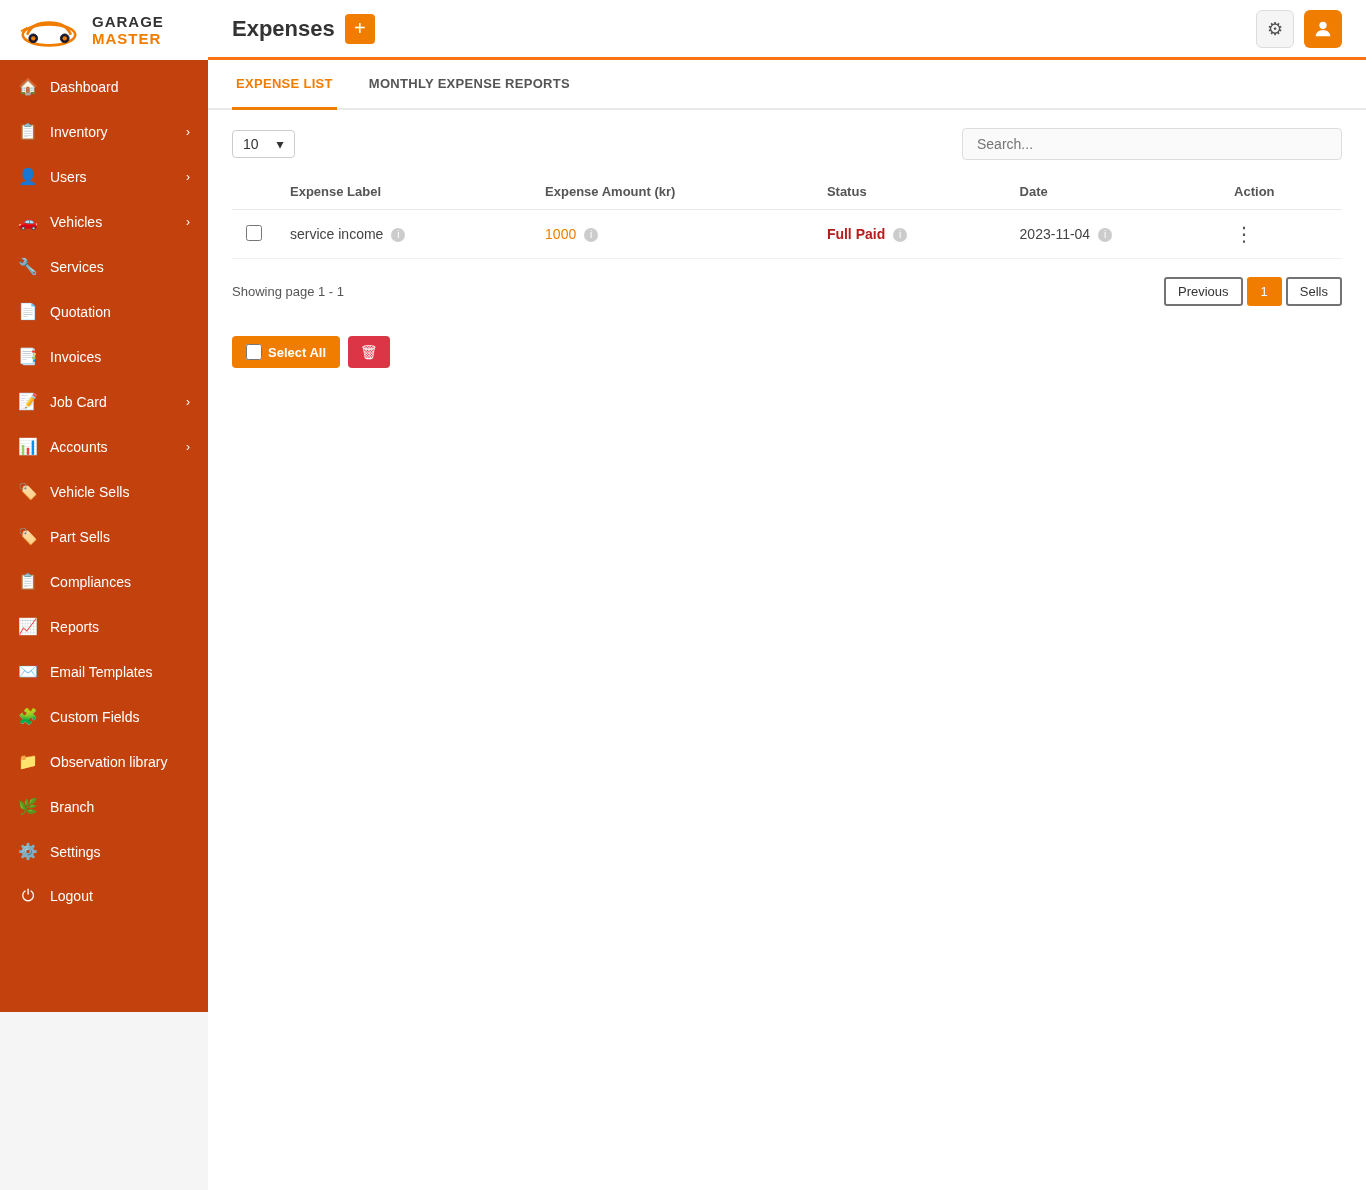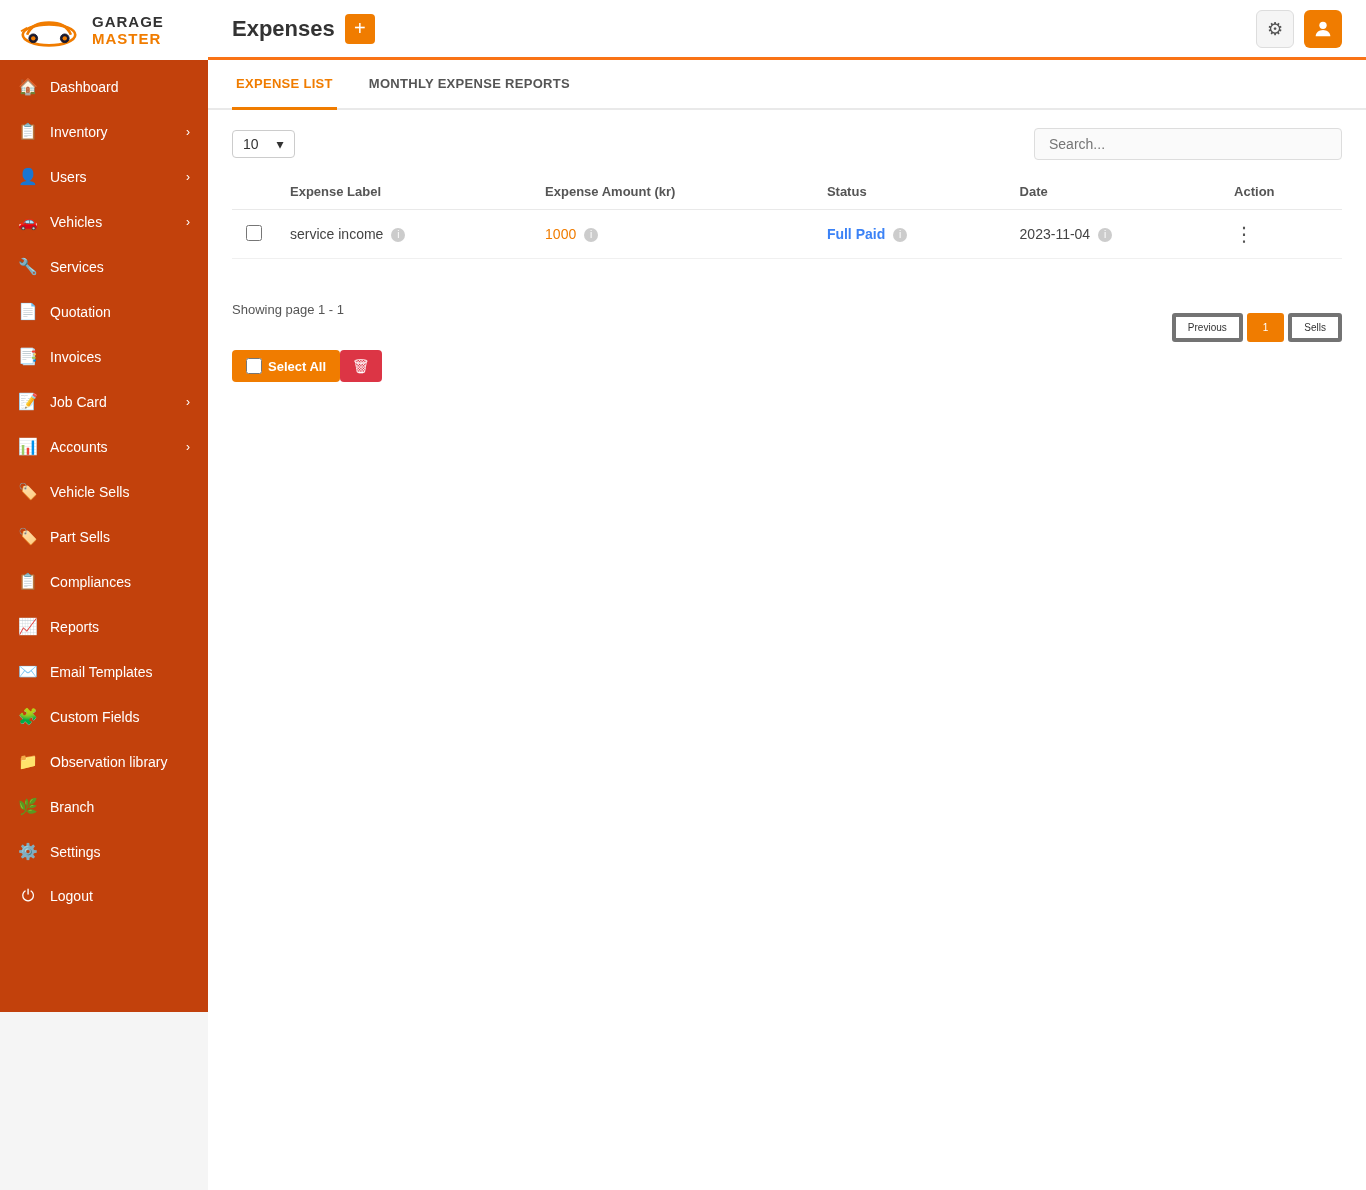--- a/index.html
+++ b/index.html
@@ -143,21 +143,21 @@
       font-size: 14px;
       cursor: pointer;
       background: #fff;
       color: #333;
     }
     .search-input {
       border: 1px solid #ddd;
       border-radius: 4px;
       padding: 7px 14px;
       font-size: 14px;
-      width: 308px;
+      width: 380px;
       color: #aaa;
       outline: none;
       background: #fafafa;
     }
 
     
     .data-table {
       width: 100%;
       border-collapse: collapse;
       font-size: 14px;
@@ -188,54 +188,54 @@
       background: #ccc;
       color: #fff;
       font-size: 10px;
       text-align: center;
       line-height: 14px;
       margin-left: 4px;
       cursor: pointer;
       vertical-align: middle;
     }
     .amount-val { color: #f07c00; }
-    .status-paid { color: #3b82f6; font-weight: 600; }
+    .status-paid { color: #b91c1c; font-weight: 600; }
     .action-dots {
       font-size: 20px;
       color: #555;
       cursor: pointer;
       line-height: 1;
     }
 
     
     .pagination-row {
       display: flex;
       align-items: center;
       justify-content: space-between;
       margin-top: 18px;
     }
     .showing-text { font-size: 13px; color: #555; }
     .pagination-btns { display: flex; align-items: center; gap: 4px; }
     .page-btn {
-      border: 4px solid #737373;
+      border: 2px solid #737373;
       background: #fff;
       padding: 5px 12px;
-      font-size: 10px;
+      font-size: 13px;
       cursor: pointer;
       border-radius: 3px;
       color: #333;
-      margin-top: 36px;
     }
     .page-btn.active { background: #f07c00; color: #fff; border-color: #f07c00; }
 
     
     .bulk-actions {
       display: flex;
       align-items: center;
-      margin-top: 8px;
+      gap: 8px;
+      margin-top: 30px;
     }
     .select-all-btn {
       display: flex;
       align-items: center;
       gap: 6px;
       background: #f07c00;
       color: #fff;
       border: none;
       border-radius: 4px;
       padding: 8px 14px;

